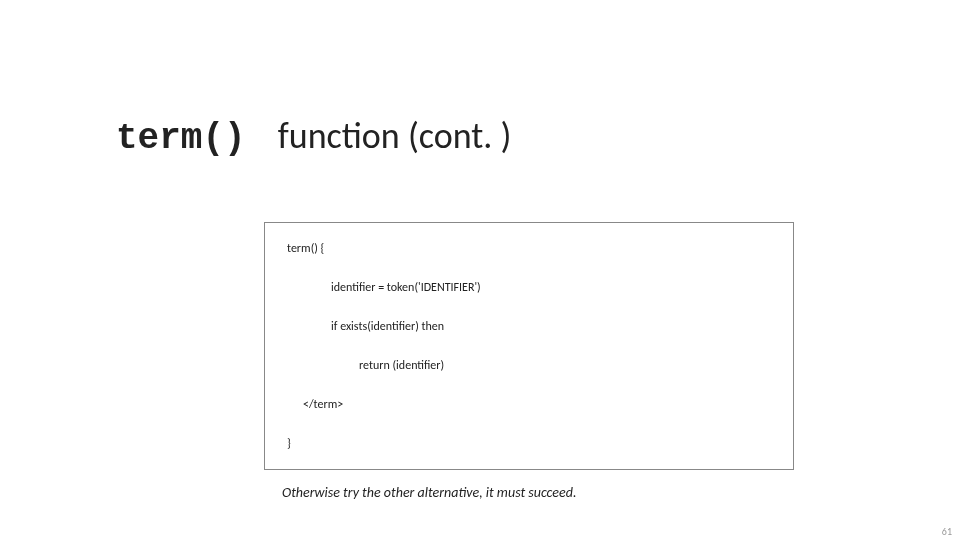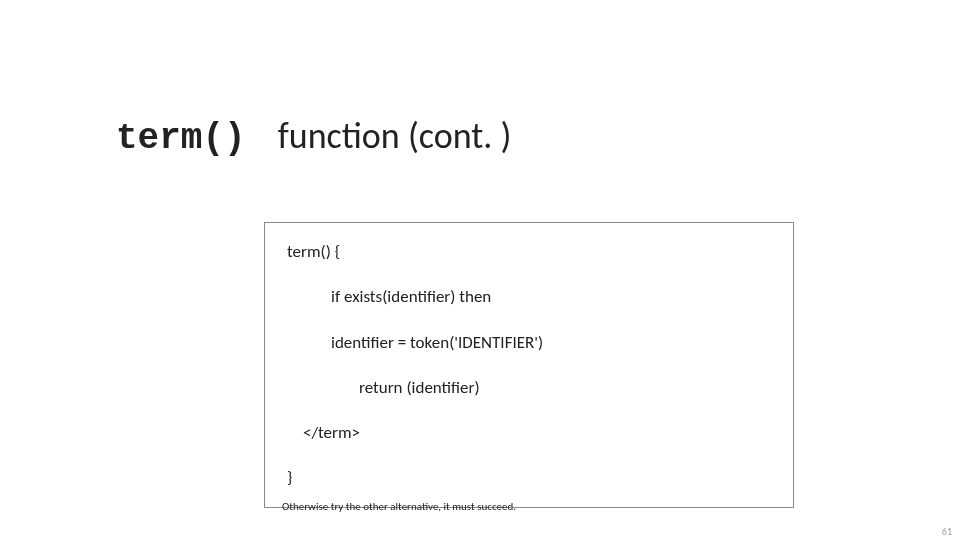--- a/index.html
+++ b/index.html
@@ -1,38 +1,38 @@
 <!DOCTYPE html>
 <html><head>
 <meta charset="utf-8">
 <style>
   * { margin: 0; padding: 12px; box-sizing: border-box; }
   html, body { width: 960px; height: 540px; background: #fff; font-family: Calibri, "Segoe UI", Arial, sans-serif; color: #222; }
   .slide { position: relative; width: 960px; height: 540px; }
   .title { position: absolute; left: 68px; top: 78px; font-size: 36px; font-weight: 400; color: #222; }
   .title .mono { font-family: "Courier New", Courier, monospace; font-weight: 700; }
-  .codebox { position: absolute; left: 240px; top: 198px; width: 530px; border: 1px solid #888; padding: 6px 10px 6px 10px; font-size: 17px; line-height: 1.25; color: #222; }
+  .codebox { position: absolute; left: 240px; top: 198px; width: 530px; border: 1px solid #888; padding: 6px 10px 6px 10px; font-size: 12px; line-height: 1.25; color: #222; }
   .codebox .indent1 { padding-left: 28px; }
   .codebox .indent2 { padding-left: 56px; }
   .codebox .indent3 { padding-left: 84px; }
-  .note { position: absolute; left: 246px; top: 464px; font-size: 11px; color: #222; }
+  .note { position: absolute; left: 246px; top: 448px; font-size: 14px; font-style: italic; color: #222; }
   .pagenum { position: absolute; right: 20px; bottom: 14px; font-size: 10px; color: #999; }
 </style>
 </head>
 <body>
 
 <div class="slide">
   <h1 class="title">
     <span class="mono">term()</span><span> function (cont. )</span>
   </h1>
 
   <div class="codebox">
     <div>term() {</div>
+    <div class="indent2">identifier = token('IDENTIFIER')</div>
     <div class="indent2">if exists(identifier) then</div>
-    <div class="indent2">identifier = token('IDENTIFIER')</div>
     <div class="indent3">return (identifier)</div>
     <div class="indent1">&lt;/term&gt;</div>
     <div>}</div>
   </div>
 
   <div class="note">Otherwise try the other alternative, it must succeed.</div>
   <div class="pagenum">61</div>
 </div>
 
 </body></html>

